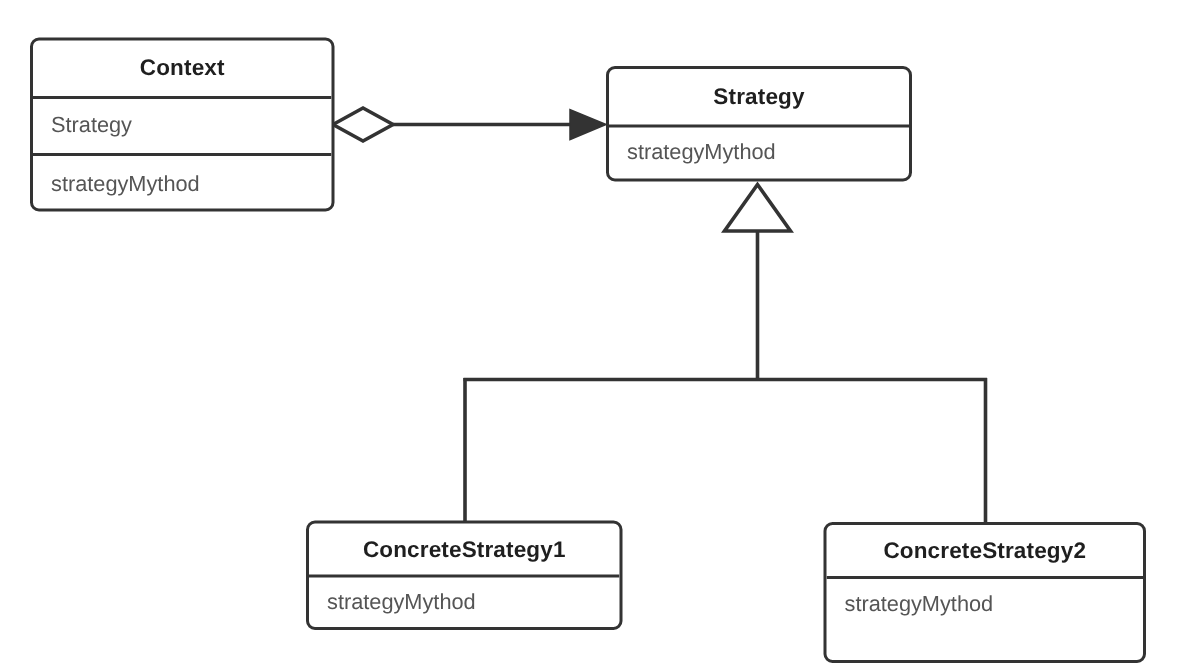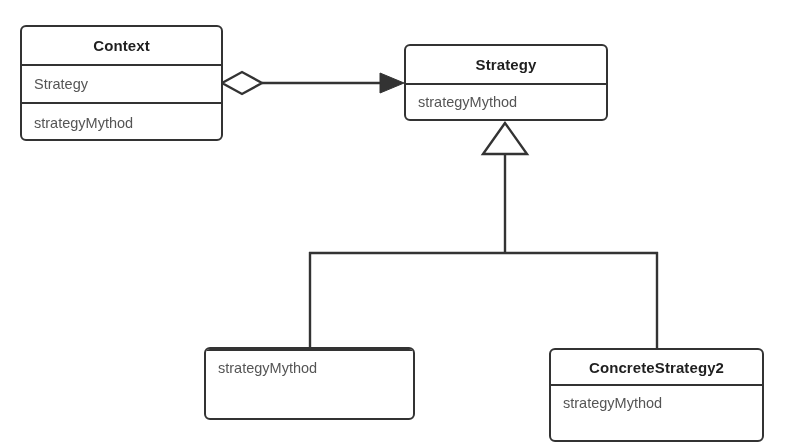--- a/index.html
+++ b/index.html
@@ -92,20 +92,21 @@
     <div class="uml-row" style="height:37px;">strategyMythod</div>
   </div>
 
   <div class="uml-class" style="left:404px; top:44px; width:204px; height:77px;">
     <div class="uml-header" style="height:37px;">Strategy</div>
     <div class="uml-divider"></div>
     <div class="uml-row" style="height:34px;">strategyMythod</div>
   </div>
 
   <div class="uml-class" style="left:204px; top:347px; width:211px; height:73px;">
+    <div class="uml-header" style="height:34px;">ConcreteStrategy1</div>
     <div class="uml-divider"></div>
     <div class="uml-row" style="height:33px;">strategyMythod</div>
   </div>
 
   <div class="uml-class" style="left:549px; top:348px; width:215px; height:94px;">
     <div class="uml-header" style="height:34px;">ConcreteStrategy2</div>
     <div class="uml-divider"></div>
     <div class="uml-row" style="height:33px;">strategyMythod</div>
   </div>
 

